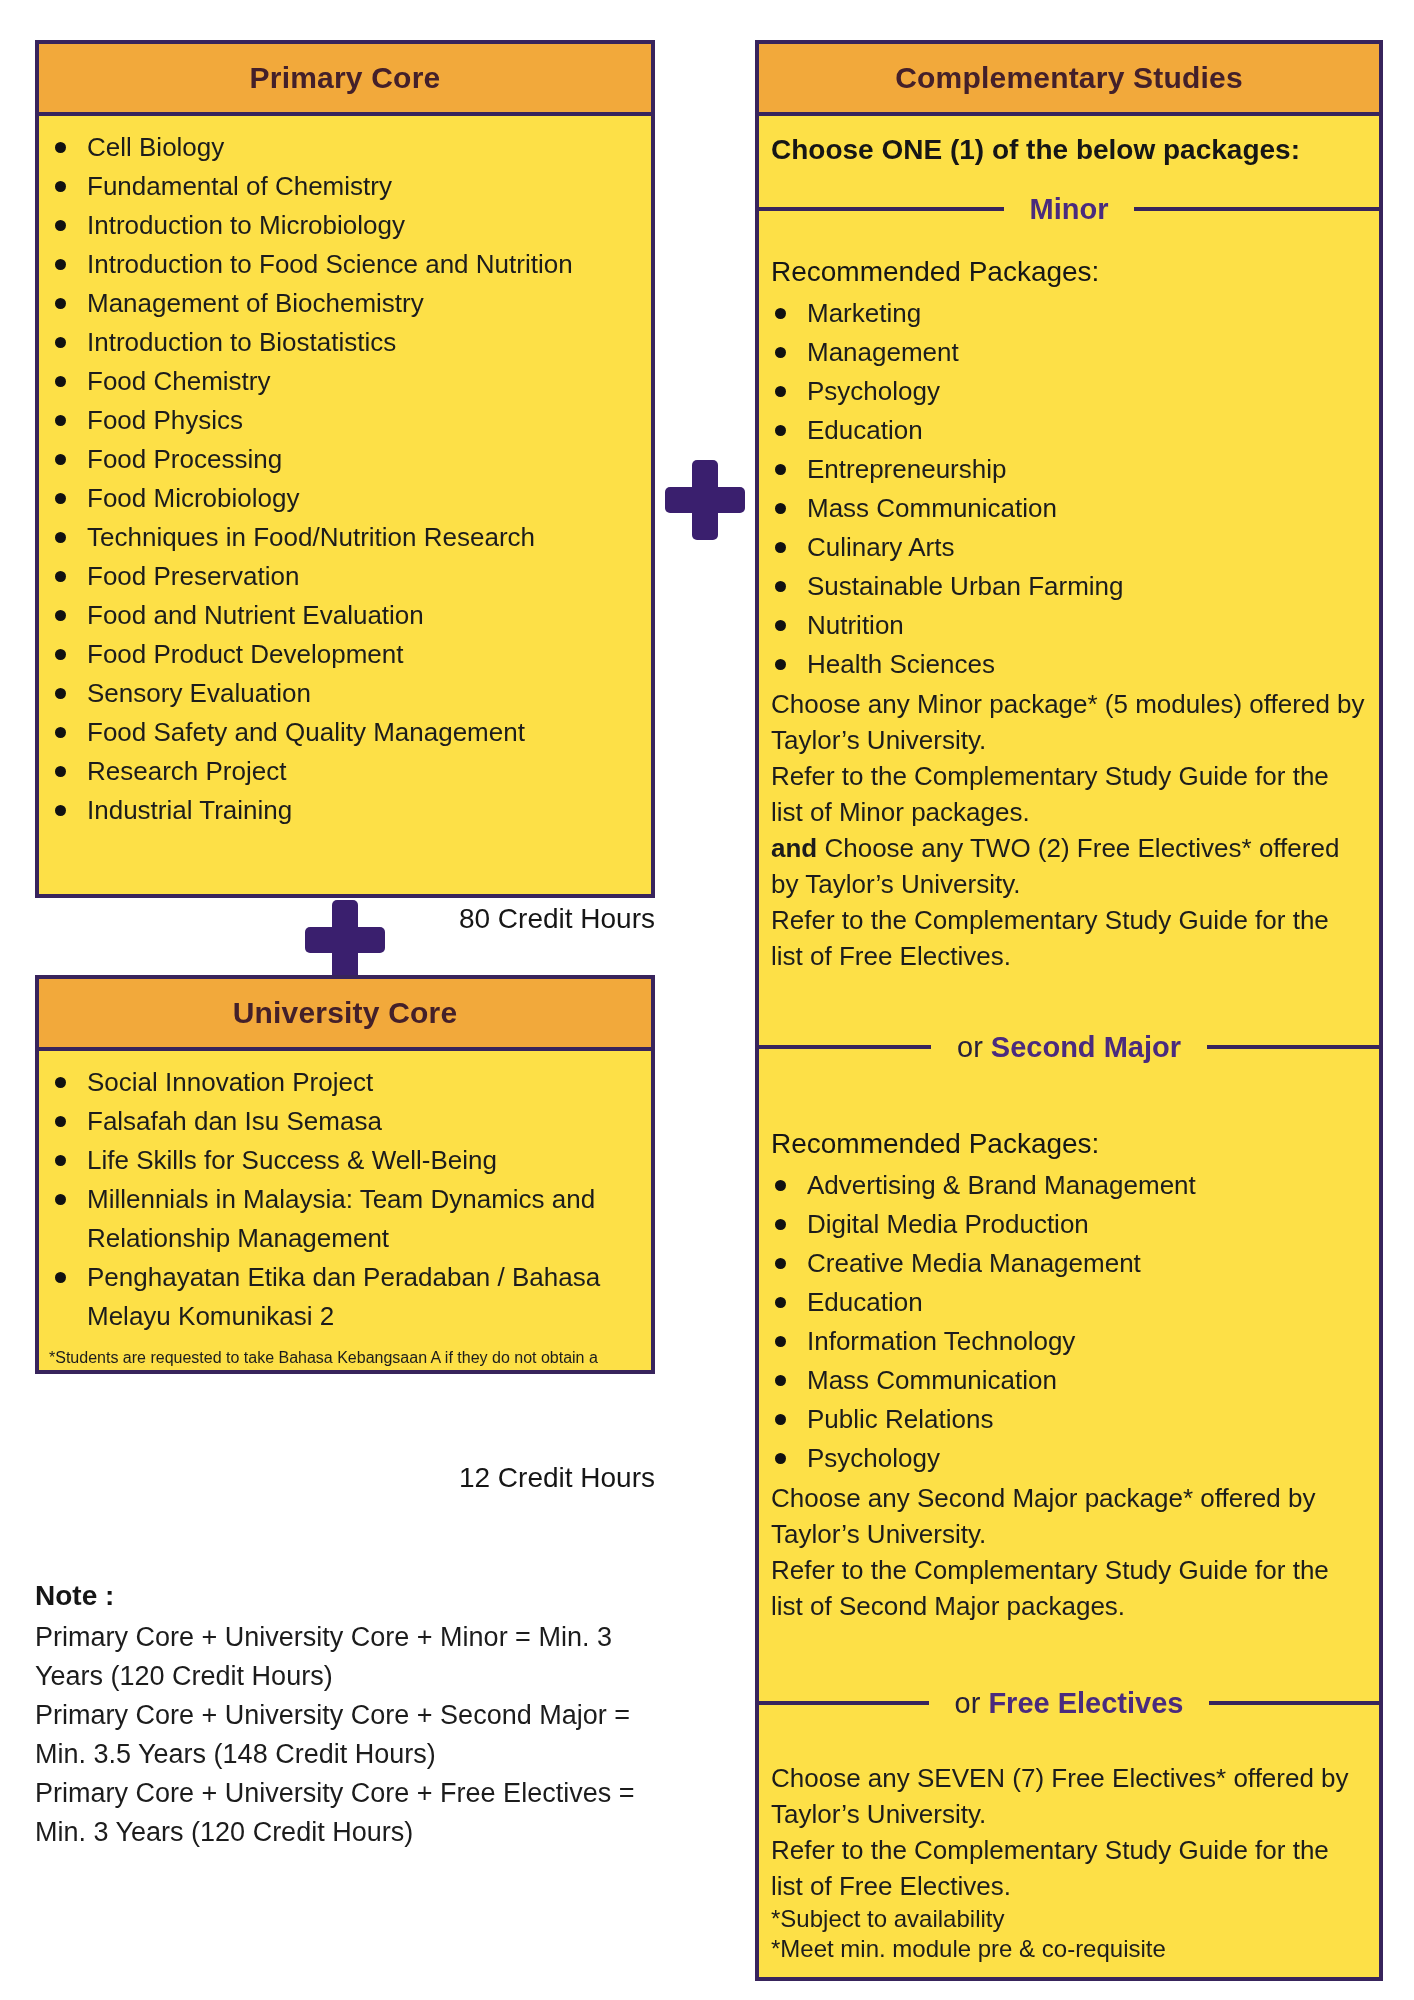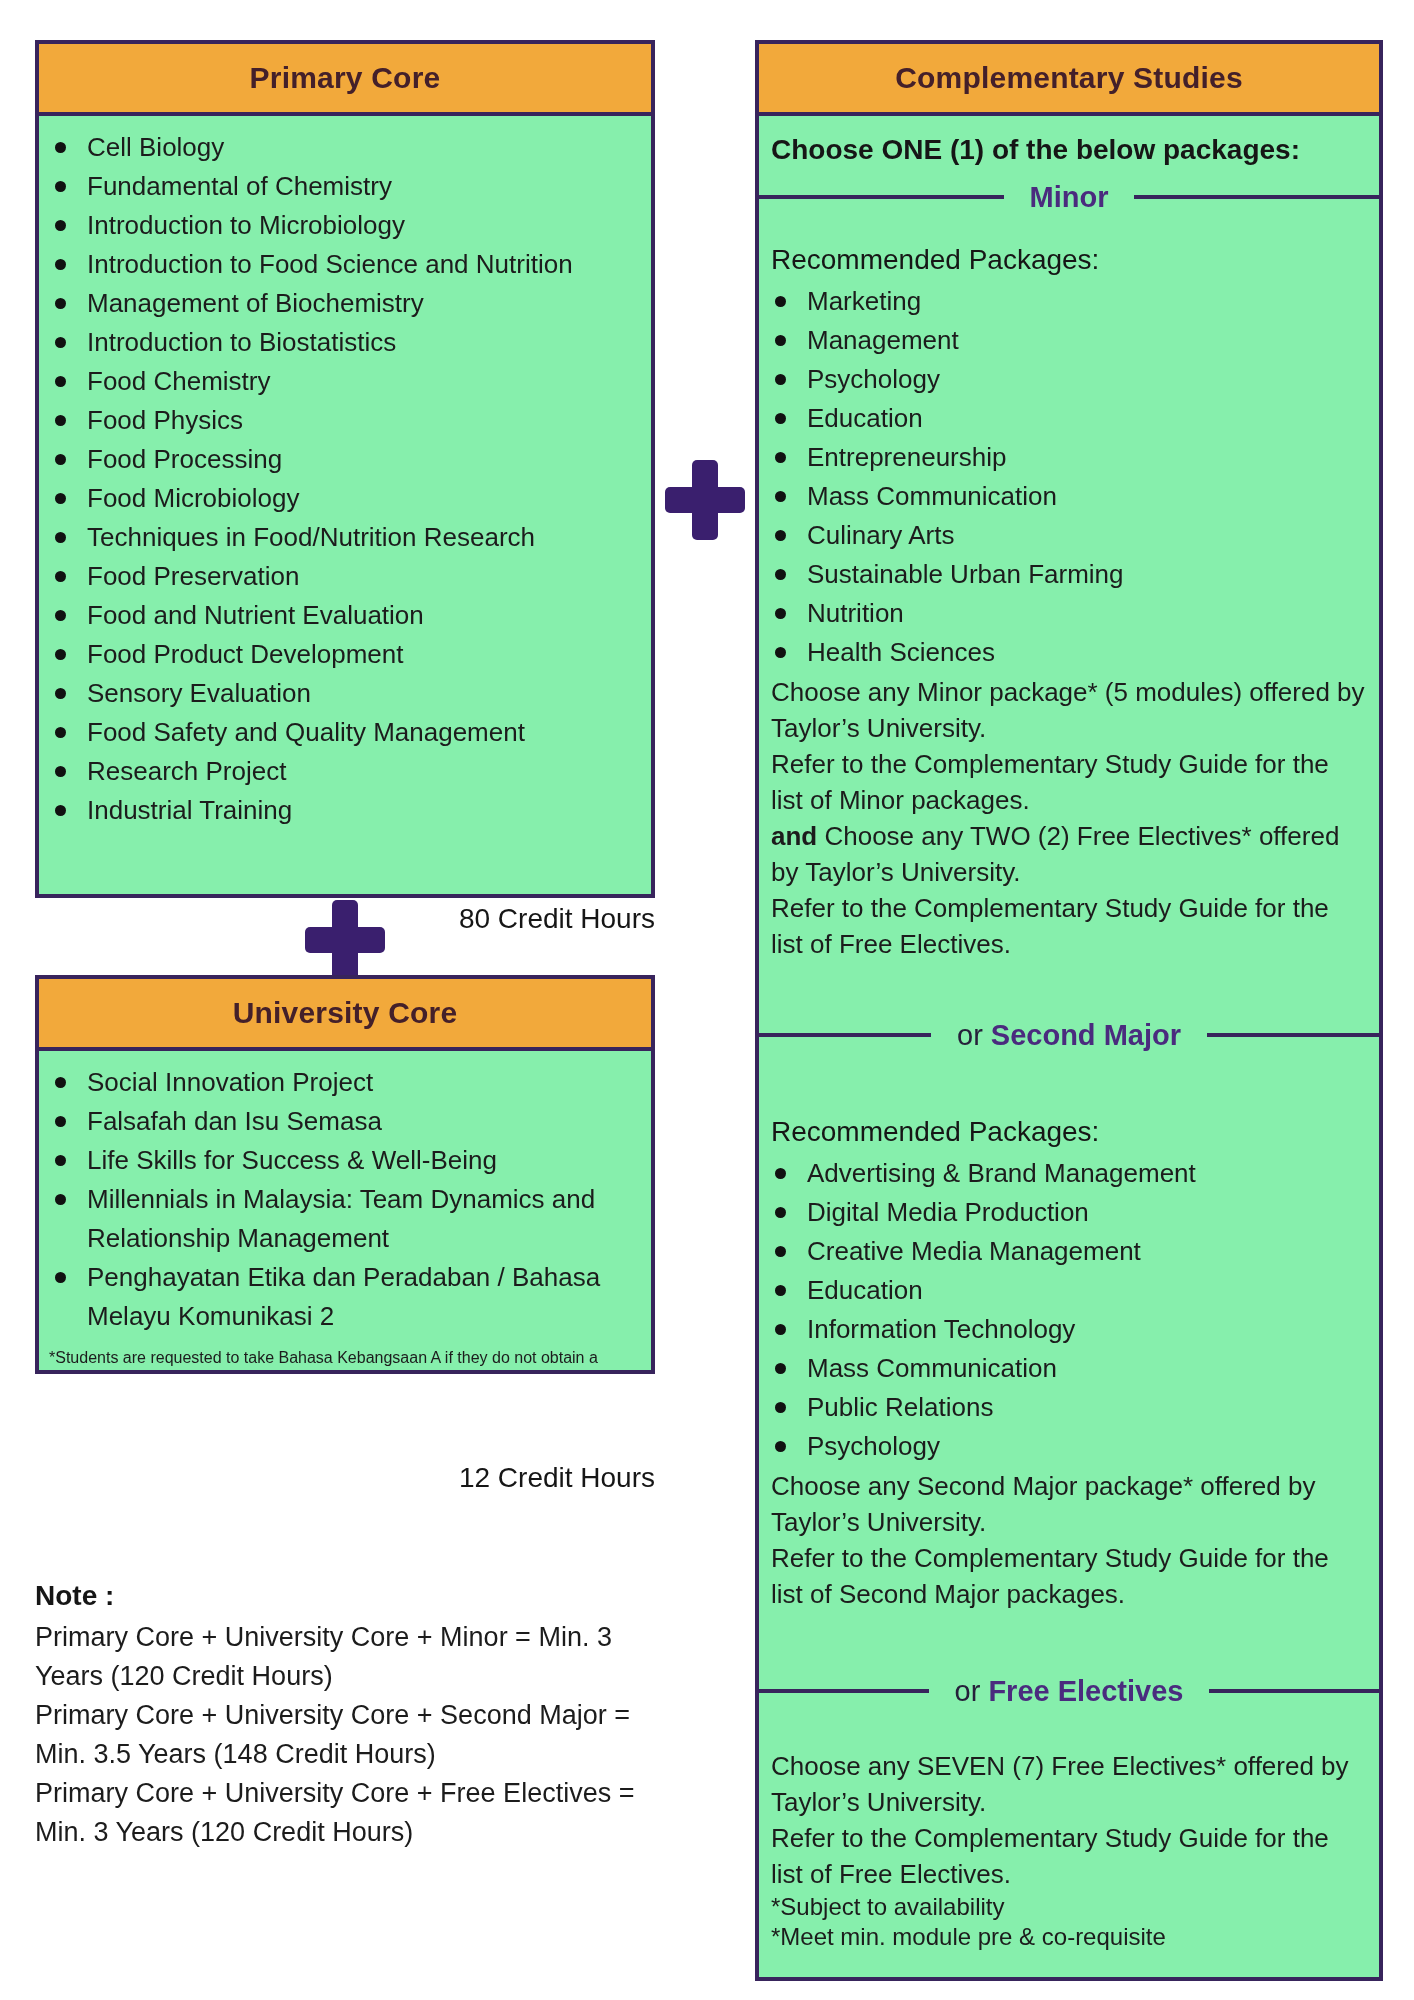--- a/index.html
+++ b/index.html
@@ -1,20 +1,20 @@
 <!DOCTYPE html>
 <html><head>
 <meta charset="utf-8">
 <style>
   html,body{margin:0;padding:0;background:#ffffff;}
   body{font-family:"Liberation Sans","DejaVu Sans",sans-serif;color:#1c1c1c;}
   .stage{position:relative;width:1414px;height:2000px;background:#ffffff;overflow:hidden;}
 
   
-  .box{position:absolute;background:#86efac;border:4px solid #38245c;box-sizing:border-box;}
+  .box{position:absolute;background:#fde047;border:4px solid #38245c;box-sizing:border-box;}
   .box-header{height:68px;background:#f2a93b;border-bottom:4px solid #38245c;
               display:flex;align-items:center;justify-content:center;
               font-size:30px;font-weight:bold;color:#44202a;letter-spacing:.2px;}
 
   
   ul.blist{list-style:none;margin:0;padding:12px 16px 0 0;}
   ul.blist li{position:relative;padding-left:48px;font-size:26px;line-height:39px;color:#1c1c1c;}
   ul.blist li::before{content:"";position:absolute;left:16px;top:14px;width:11px;height:11px;
                       border-radius:50%;background:#111111;}
 
@@ -37,21 +37,21 @@
   .note{position:absolute;left:35px;top:1580px;width:625px;}
   .note-title{font-size:28px;font-weight:bold;color:#161616;margin-bottom:6px;}
   .note-line{font-size:27px;line-height:39px;color:#1c1c1c;}
 
   
   .plus-center{left:665px;top:460px;}
 
   
   .comp-box{left:755px;top:40px;width:628px;height:1941px;overflow:hidden;}
   .intro{margin:18px 14px 6px 12px;font-size:28px;font-weight:bold;color:#161616;}
-  .divider{display:flex;align-items:center;margin-top:12px;height:38px;}
+  .divider{display:flex;align-items:center;margin-top:24px;height:38px;}
   .divider::before,.divider::after{content:"";flex:1;height:4px;background:#38245c;}
   .divider .lbl{padding:0 26px;font-size:29px;white-space:nowrap;}
   .lbl .or{color:#26203a;font-weight:normal;}
   .lbl .strong{color:#4a2b7e;font-weight:bold;}
   .divider-second{margin-top:54px;}
   .divider-free{margin-top:60px;}
   .rec{margin:28px 14px 0 12px;font-size:28px;font-weight:normal;color:#161616;}
   .rec-second{margin-top:62px;}
   .comp-box ul.blist{padding-top:6px;}
   .para{margin:0 14px 0 12px;font-size:26px;line-height:36px;color:#1c1c1c;}

